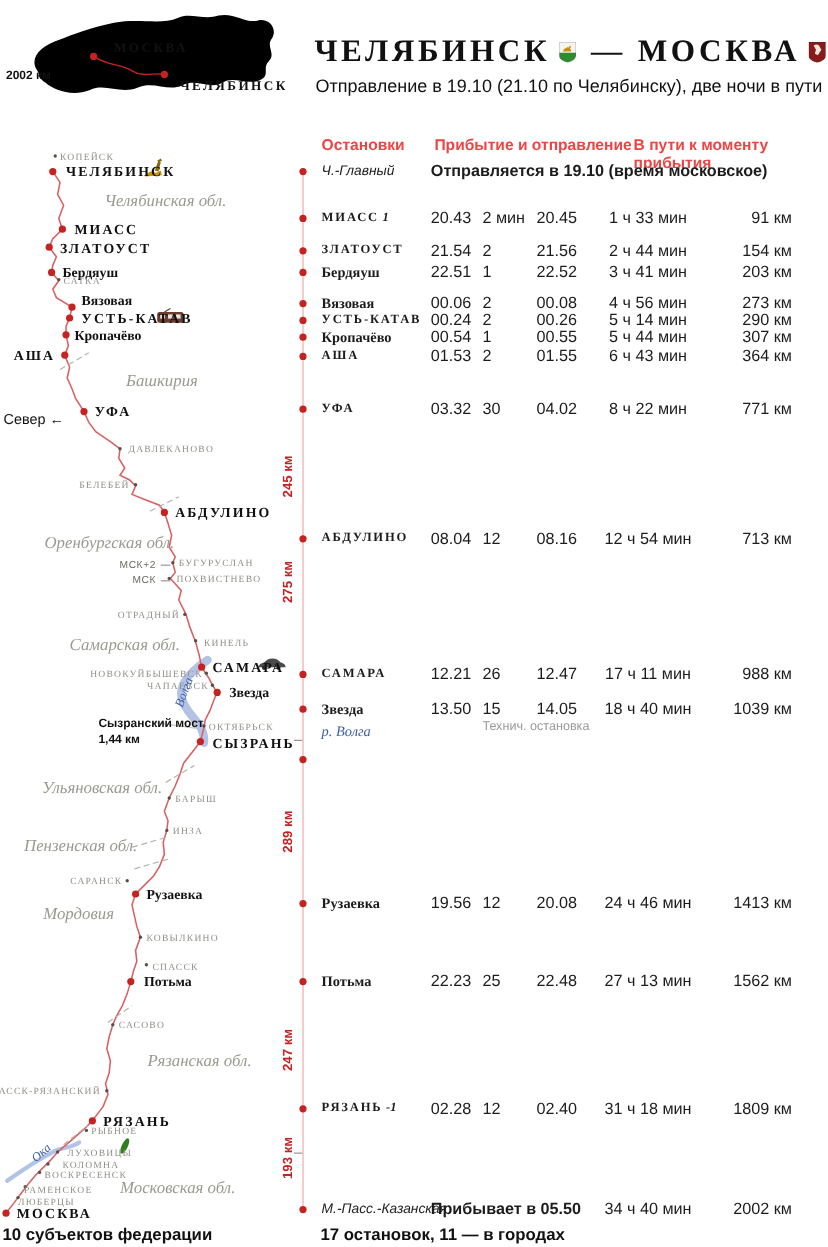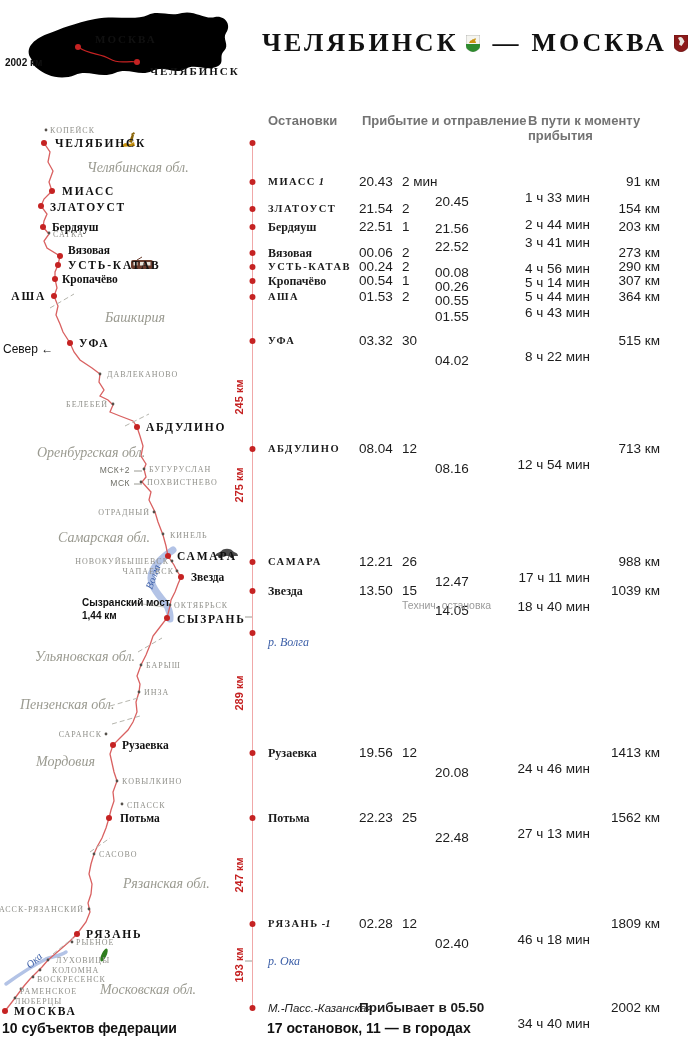--- a/index.html
+++ b/index.html
@@ -20,31 +20,31 @@
   .mc{font-family:"Liberation Serif",serif;font-weight:700;font-size:11.5px;letter-spacing:1.8px;fill:#111;}
   .ms{font-family:"Liberation Serif",serif;font-weight:700;font-size:11.5px;fill:#111;}
   .mt{font-family:"Liberation Serif",serif;font-size:8px;letter-spacing:1px;fill:#90908a;}
   .mr{font-family:"Liberation Serif",serif;font-style:italic;font-size:14px;fill:#9a9a90;}
   .mn{font-family:"Liberation Sans",sans-serif;font-size:12px;fill:#111;}
   .mz{font-family:"Liberation Sans",sans-serif;font-size:8.5px;fill:#6e6e66;letter-spacing:.5px;}
   .mb{font-family:"Liberation Sans",sans-serif;font-weight:700;font-size:10px;fill:#111;}
   .mv{font-family:"Liberation Serif",serif;font-style:italic;font-size:10.5px;fill:#3b5ea7;}
   .mk{font-family:"Liberation Sans",sans-serif;font-weight:700;font-size:11px;fill:#c52222;}
   
-  .th{position:absolute;font-weight:700;font-size:13px;color:#737373;}
+  .th{position:absolute;font-weight:700;font-size:13px;color:#ef4444;}
   .trow{position:absolute;left:255px;width:435px;height:14px;line-height:14px;font-size:13.5px;}
   .trow>span{position:absolute;top:0;white-space:nowrap;}
   .tn{left:13px;}
   .caps{font-family:"Liberation Serif",serif;font-weight:700;font-size:10.5px;letter-spacing:1.5px;}
   .plain{font-family:"Liberation Serif",serif;font-weight:700;font-size:12px;}
   .it{font-style:italic;font-size:11.5px;color:#222;}
   .riv{font-family:"Liberation Serif",serif;font-style:italic;font-size:12px;color:#3b5ea7;}
   .sfx{font-style:italic;font-family:"Liberation Serif",serif;font-size:10.5px;letter-spacing:0;margin-left:3px;}
-  .arr{left:104px;} .stp{left:147px;text-align:right;} .dep{left:180px;margin-top:20px;}
-  .dur{left:235px;width:100px;text-align:right;margin-top:16px;}
+  .arr{left:104px;} .stp{left:147px;text-align:right;} .dep{left:192px;}
+  .dur{left:235px;width:100px;text-align:center;}
   .dst{left:335px;width:70px;text-align:right;}
   .ann{left:104px;font-weight:700;}
   .note{left:147px;top:14px !important;font-size:10.5px;color:#9a9a9a;}
   
   .foot{position:absolute;top:1020px;font-weight:700;font-size:14px;color:#111;white-space:nowrap;}
 </style>
 </head>
 <body>
 
 <div id="canvas">
@@ -56,20 +56,21 @@
       <path d="M0,9 h14 v2 q0,4 -7,6 q-7,-2 -7,-6 Z" fill="#2e8b2e"></path>
       <path d="M3,8 q1,-3 3,-3 q1,-1.5 2,-.5 l1,-1.5 1,1 -1,1.5 q1,1 1,2.5 Z" fill="#c8920f"></path>
     </svg>
     <span class="dash">—</span>
     <span>МОСКВА</span>
     <svg width="14" height="17" viewBox="0 0 14 17">
       <path d="M0,0 h14 v11 q0,4 -7,6 q-7,-2 -7,-6 Z" fill="#8b1a1a" stroke="#5e0f0f" stroke-width="0.6"></path>
       <path d="M4,3 q2.5,-2 4.5,0 l2,3.5 -3,4.5 -2.5,-1.5 1,-3 z" fill="#e8e6e0"></path>
     </svg>
   </div>
+  <div class="hline3">Отправление в 19.10 (21.10 по Челябинску), две ночи в пути</div>
 
   <svg id="minimap" width="240" height="100" viewBox="0 0 240 100">
     <path fill="#ecead e" d=""></path>
     <path d="M30,52 C25,42 35,33 50,28 C60,24 75,18 95,14 C115,10 135,16 148,10 C158,5 170,12 182,8 C195,5 205,15 215,12 C225,10 232,20 226,28 C222,34 230,40 224,46 C218,52 226,58 216,62 C205,66 195,58 185,64 C175,70 165,60 152,66 C140,72 128,62 115,68 C100,74 88,64 75,70 C60,76 45,70 38,64 C32,60 34,58 30,52 Z" fill="#ecead f"></path>
     <path d="M78,42 C90,50 100,48 110,54 C120,60 128,55 137,57" fill="none" stroke="#c52222" stroke-width="1.2"></path>
     <circle cx="78" cy="42" r="3" fill="#c52222"></circle>
     <circle cx="137" cy="57" r="3" fill="#c52222"></circle>
     <text class="mmlabel" x="95" y="38">МОСКВА</text>
     <text class="mmlabel" x="150" y="70">ЧЕЛЯБИНСК</text>
     <text class="mmkm" x="5" y="61">2002 км</text>
@@ -252,20 +253,24 @@
     <text class="mk" transform="rotate(-90 243 375)" x="243" y="375" text-anchor="middle">275 км</text>
     <text class="mk" transform="rotate(-90 243 583)" x="243" y="583" text-anchor="middle">289 км</text>
     <text class="mk" transform="rotate(-90 243 765)" x="243" y="765" text-anchor="middle">247 км</text>
     <text class="mk" transform="rotate(-90 243 855)" x="243" y="855" text-anchor="middle">193 км</text>
   </svg>
 
   <div class="th" style="left:268px;top:113px">Остановки</div>
   <div class="th" style="left:362px;top:113px">Прибытие и отправление</div>
   <div class="th" style="left:528px;top:113px">В пути к моменту прибытия</div>
 
+  <div class="trow" style="top:136px">
+    <span class="tn it">Ч.-Главный</span>
+    <span class="ann">Отправляется в 19.10 (время московское)</span>
+  </div>
   <div class="trow" style="top:175px">
     <span class="tn caps"><span>МИАСС</span><i class="sfx">1</i></span>
     <span class="arr">20.43</span>
     <span class="stp">2 мин</span>
     <span class="dep">20.45</span>
     <span class="dur">1 ч 33 мин</span>
     <span class="dst">91 км</span>
   </div>
   <div class="trow" style="top:202px">
     <span class="tn caps">ЗЛАТОУСТ</span>
@@ -314,21 +319,21 @@
     <span class="dep">01.55</span>
     <span class="dur">6 ч 43 мин</span>
     <span class="dst">364 км</span>
   </div>
   <div class="trow" style="top:334px">
     <span class="tn caps">УФА</span>
     <span class="arr">03.32</span>
     <span class="stp">30</span>
     <span class="dep">04.02</span>
     <span class="dur">8 ч 22 мин</span>
-    <span class="dst">515 км</span>
+    <span class="dst">771 км</span>
   </div>
   <div class="trow" style="top:442px">
     <span class="tn caps">АБДУЛИНО</span>
     <span class="arr">08.04</span>
     <span class="stp">12</span>
     <span class="dep">08.16</span>
     <span class="dur">12 ч 54 мин</span>
     <span class="dst">713 км</span>
   </div>
   <div class="trow" style="top:555px">
@@ -341,21 +346,21 @@
   </div>
   <div class="trow" style="top:584px">
     <span class="tn plain">Звезда</span>
     <span class="arr">13.50</span>
     <span class="stp">15</span>
     <span class="dep">14.05</span>
     <span class="dur">18 ч 40 мин</span>
     <span class="dst">1039 км</span>
     <span class="note">Технич. остановка</span>
   </div>
-  <div class="trow" style="top:635px">
+  <div class="trow" style="top:602px">
     <span class="tn riv">р. Волга</span>
   </div>
   <div class="trow" style="top:746px">
     <span class="tn plain">Рузаевка</span>
     <span class="arr">19.56</span>
     <span class="stp">12</span>
     <span class="dep">20.08</span>
     <span class="dur">24 ч 46 мин</span>
     <span class="dst">1413 км</span>
   </div>
@@ -365,25 +370,22 @@
     <span class="stp">25</span>
     <span class="dep">22.48</span>
     <span class="dur">27 ч 13 мин</span>
     <span class="dst">1562 км</span>
   </div>
   <div class="trow" style="top:917px">
     <span class="tn caps"><span>РЯЗАНЬ</span><i class="sfx">-1</i></span>
     <span class="arr">02.28</span>
     <span class="stp">12</span>
     <span class="dep">02.40</span>
-    <span class="dur">46 ч 18 мин</span>
+    <span class="dur">31 ч 18 мин</span>
     <span class="dst">1809 км</span>
-  </div>
-  <div class="trow" style="top:954px">
-    <span class="tn riv">р. Ока</span>
   </div>
   <div class="trow" style="top:1001px">
     <span class="tn it">М.-Пасс.-Казанская</span>
     <span class="ann">Прибывает в 05.50</span>
     <span class="dur">34 ч 40 мин</span>
     <span class="dst">2002 км</span>
   </div>
 
   <div class="foot" style="left:2px">10 субъектов федерации</div>
   <div class="foot" style="left:267px">17 остановок, 11 — в городах</div>

